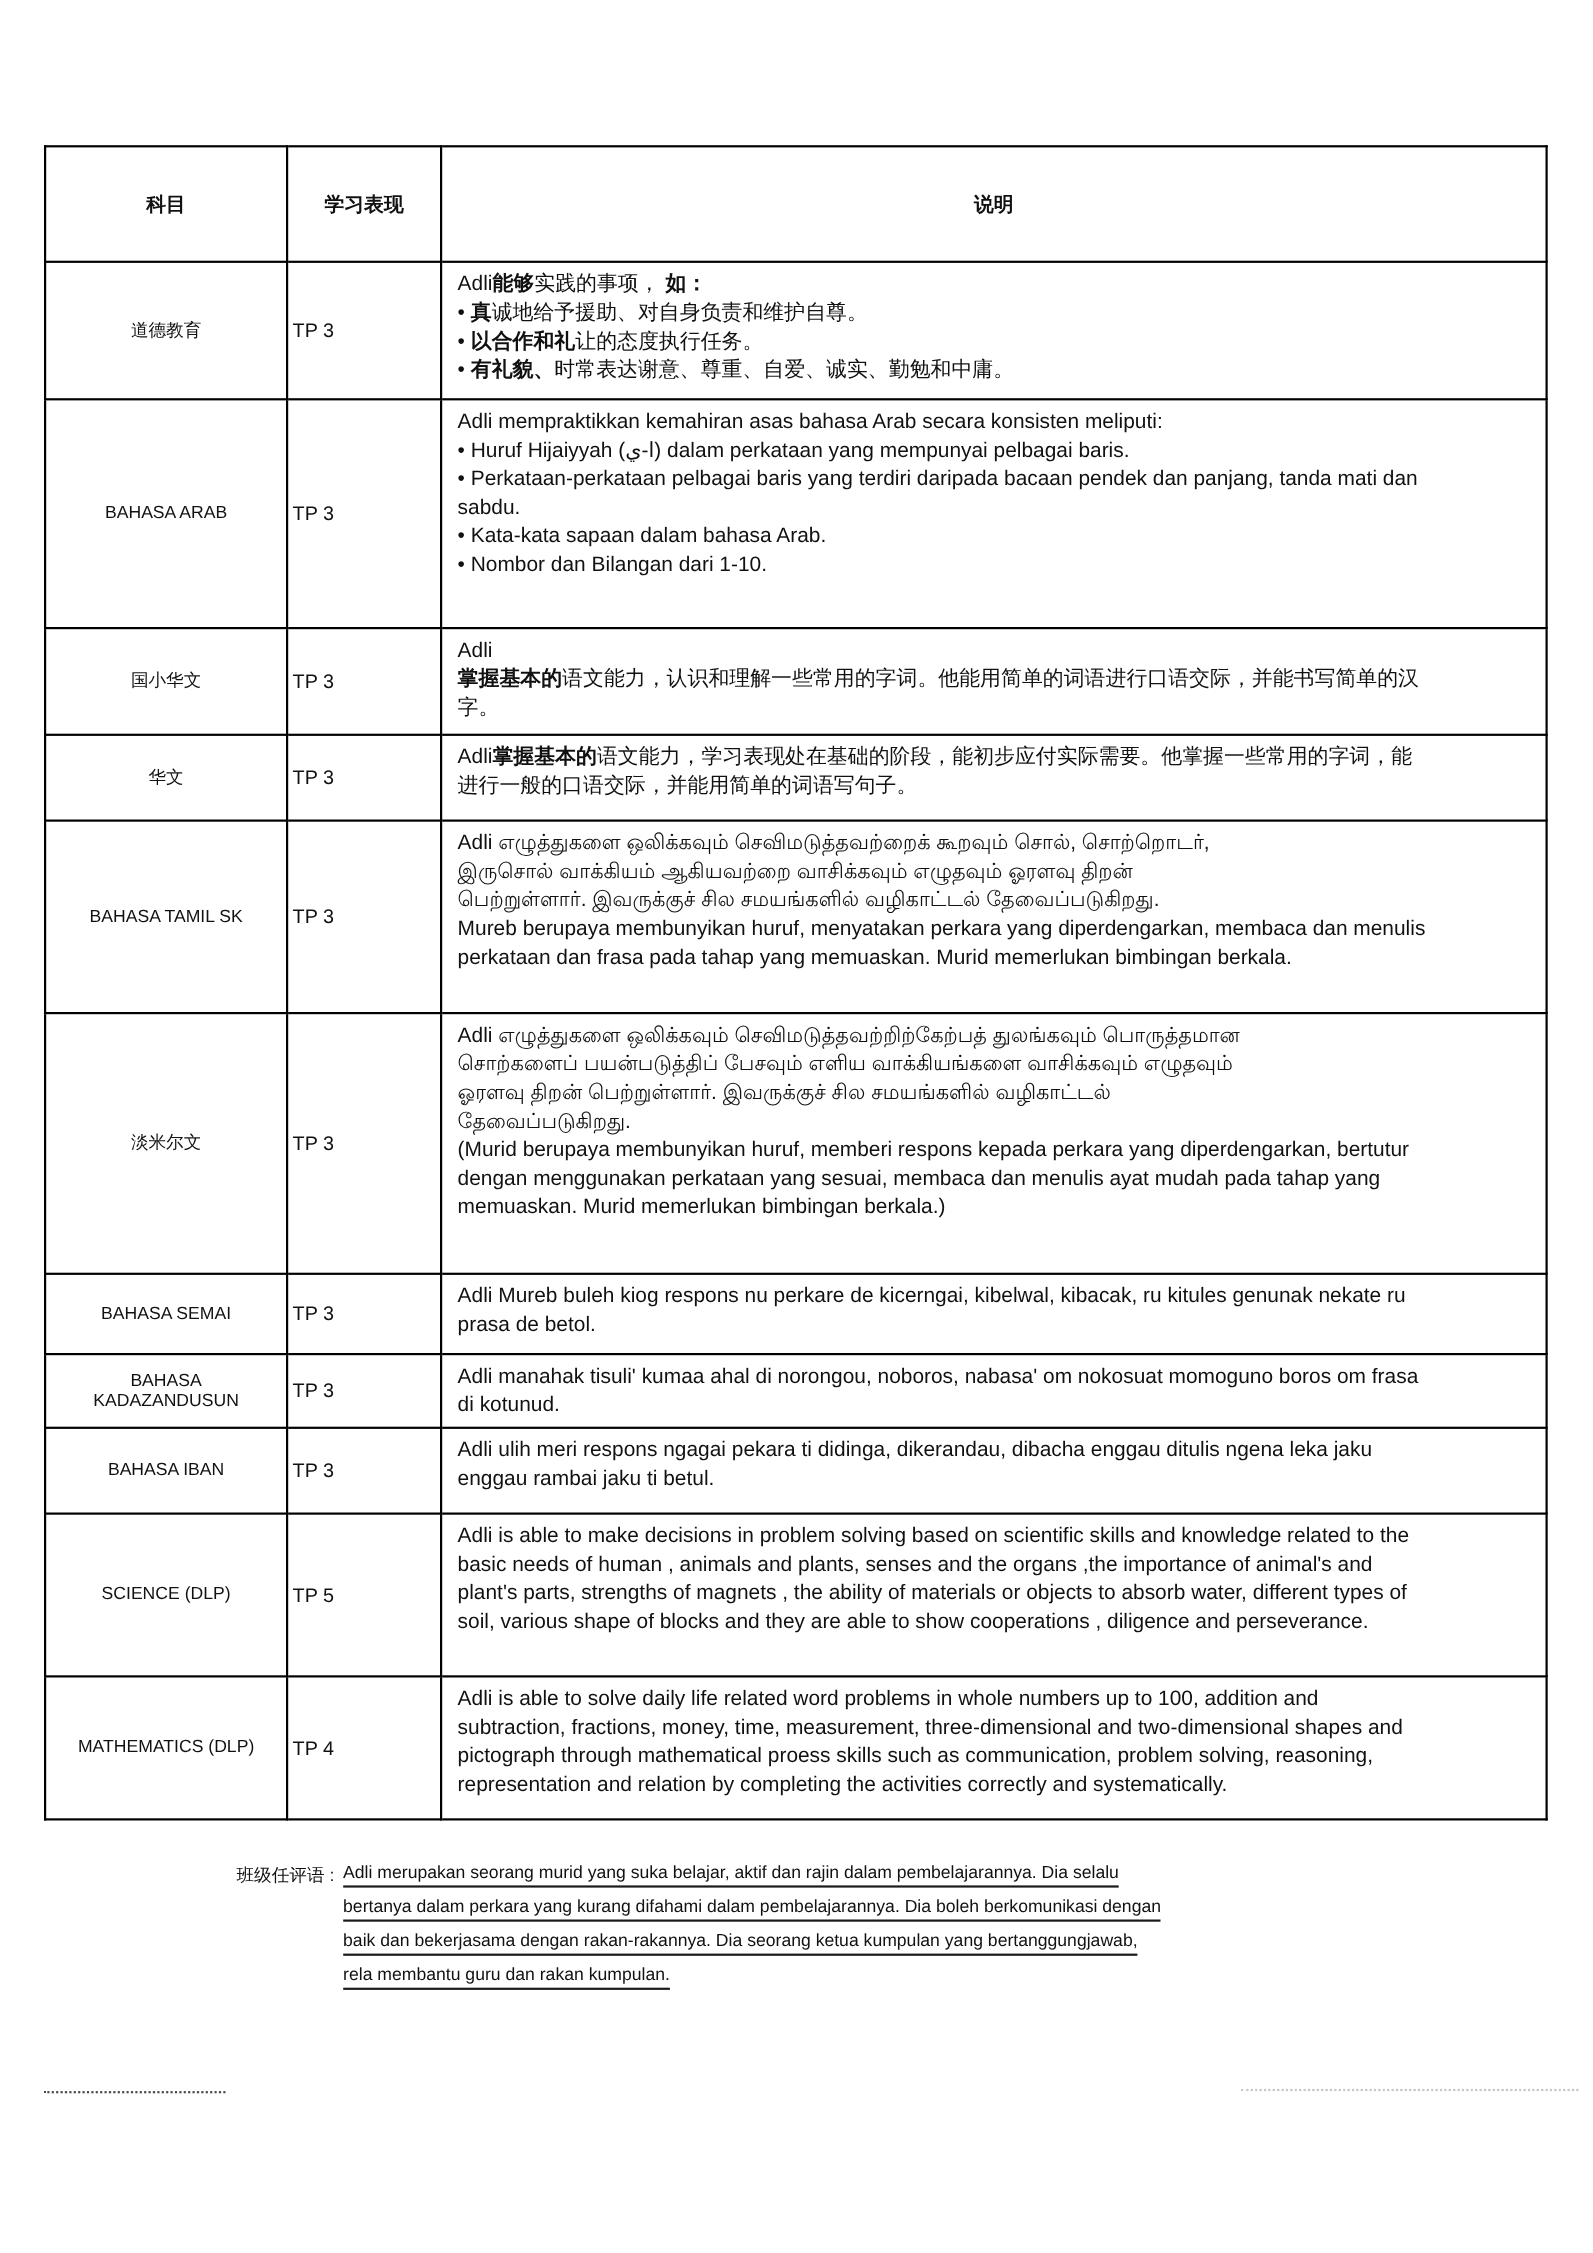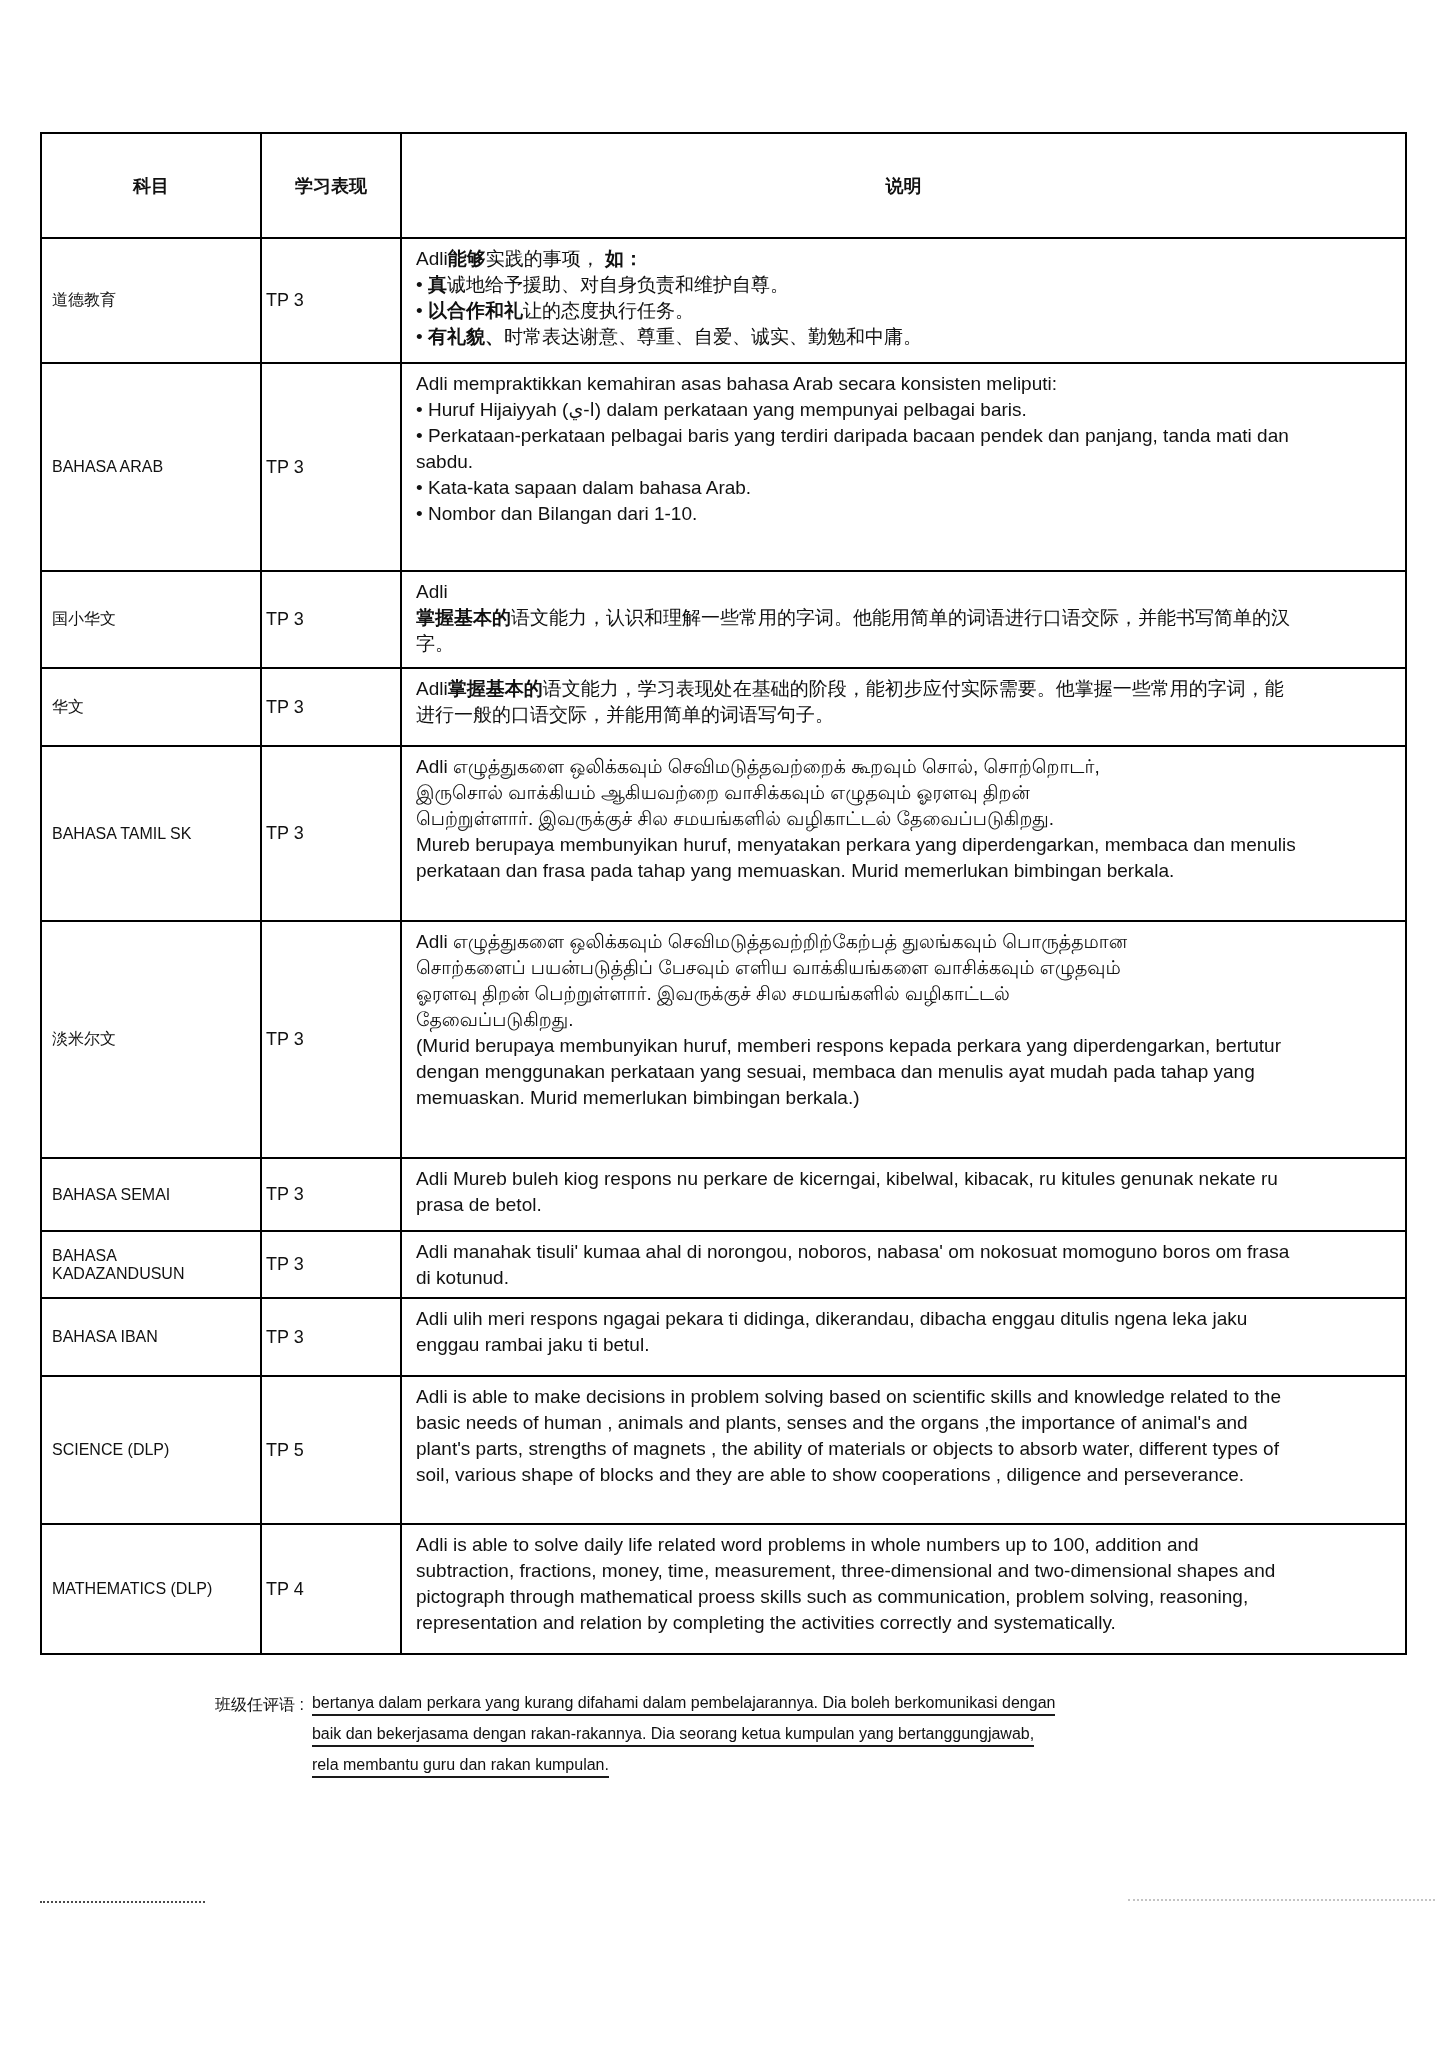--- a/index.html
+++ b/index.html
@@ -26,20 +26,21 @@
   }
   thead tr{height:105px;}
   thead th{
     font-size:18px;
     font-weight:bold;
     text-align:center;
     vertical-align:middle;
     padding:0 6px;
   }
   td.subject{
+    text-align:center;
     vertical-align:middle;
     font-size:16px;
     padding:4px 10px;
     white-space:pre-line;
   }
   td.tp{
     text-align:left;
     vertical-align:middle;
     font-size:18px;
     padding:0 4px;
@@ -232,20 +233,21 @@
             <div class="line"><span>pictograph through mathematical proess skills such as communication, problem solving, reasoning,</span></div>
             <div class="line"><span>representation and relation by completing the activities correctly and systematically.</span></div>
           </td>
     </tr>
   </tbody>
   </table>
 
   <div class="comment-wrap">
     <div class="comment-label">班级任评语 :</div>
     <div class="comment-lines">
+        <div class="comment-line">Adli merupakan seorang murid yang suka belajar, aktif dan rajin dalam pembelajarannya. Dia selalu</div>
         <div class="comment-line">bertanya dalam perkara yang kurang difahami dalam pembelajarannya. Dia boleh berkomunikasi dengan</div>
         <div class="comment-line">baik dan bekerjasama dengan rakan-rakannya. Dia seorang ketua kumpulan yang bertanggungjawab,</div>
         <div class="comment-line">rela membantu guru dan rakan kumpulan.</div>
       </div>
   </div>
 
   <div class="sig-line sig-left"></div>
   <div class="sig-line sig-right"></div>
 
 </div>

